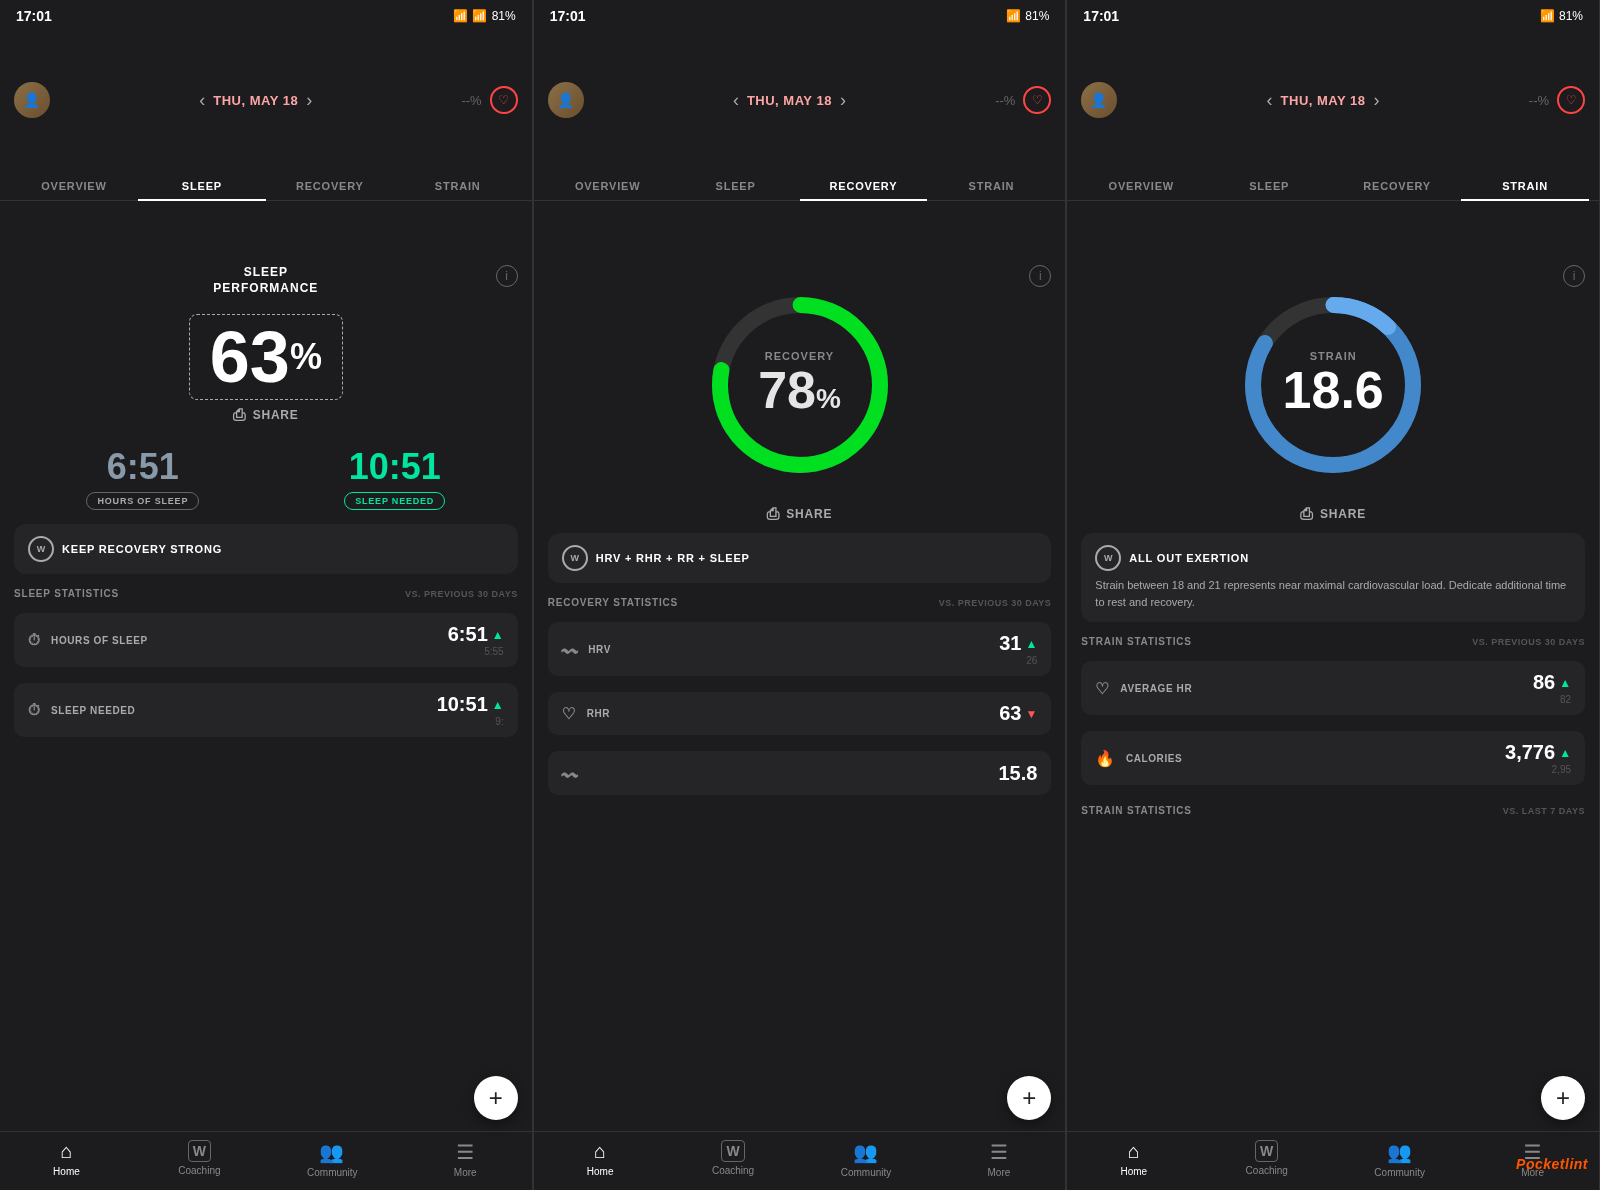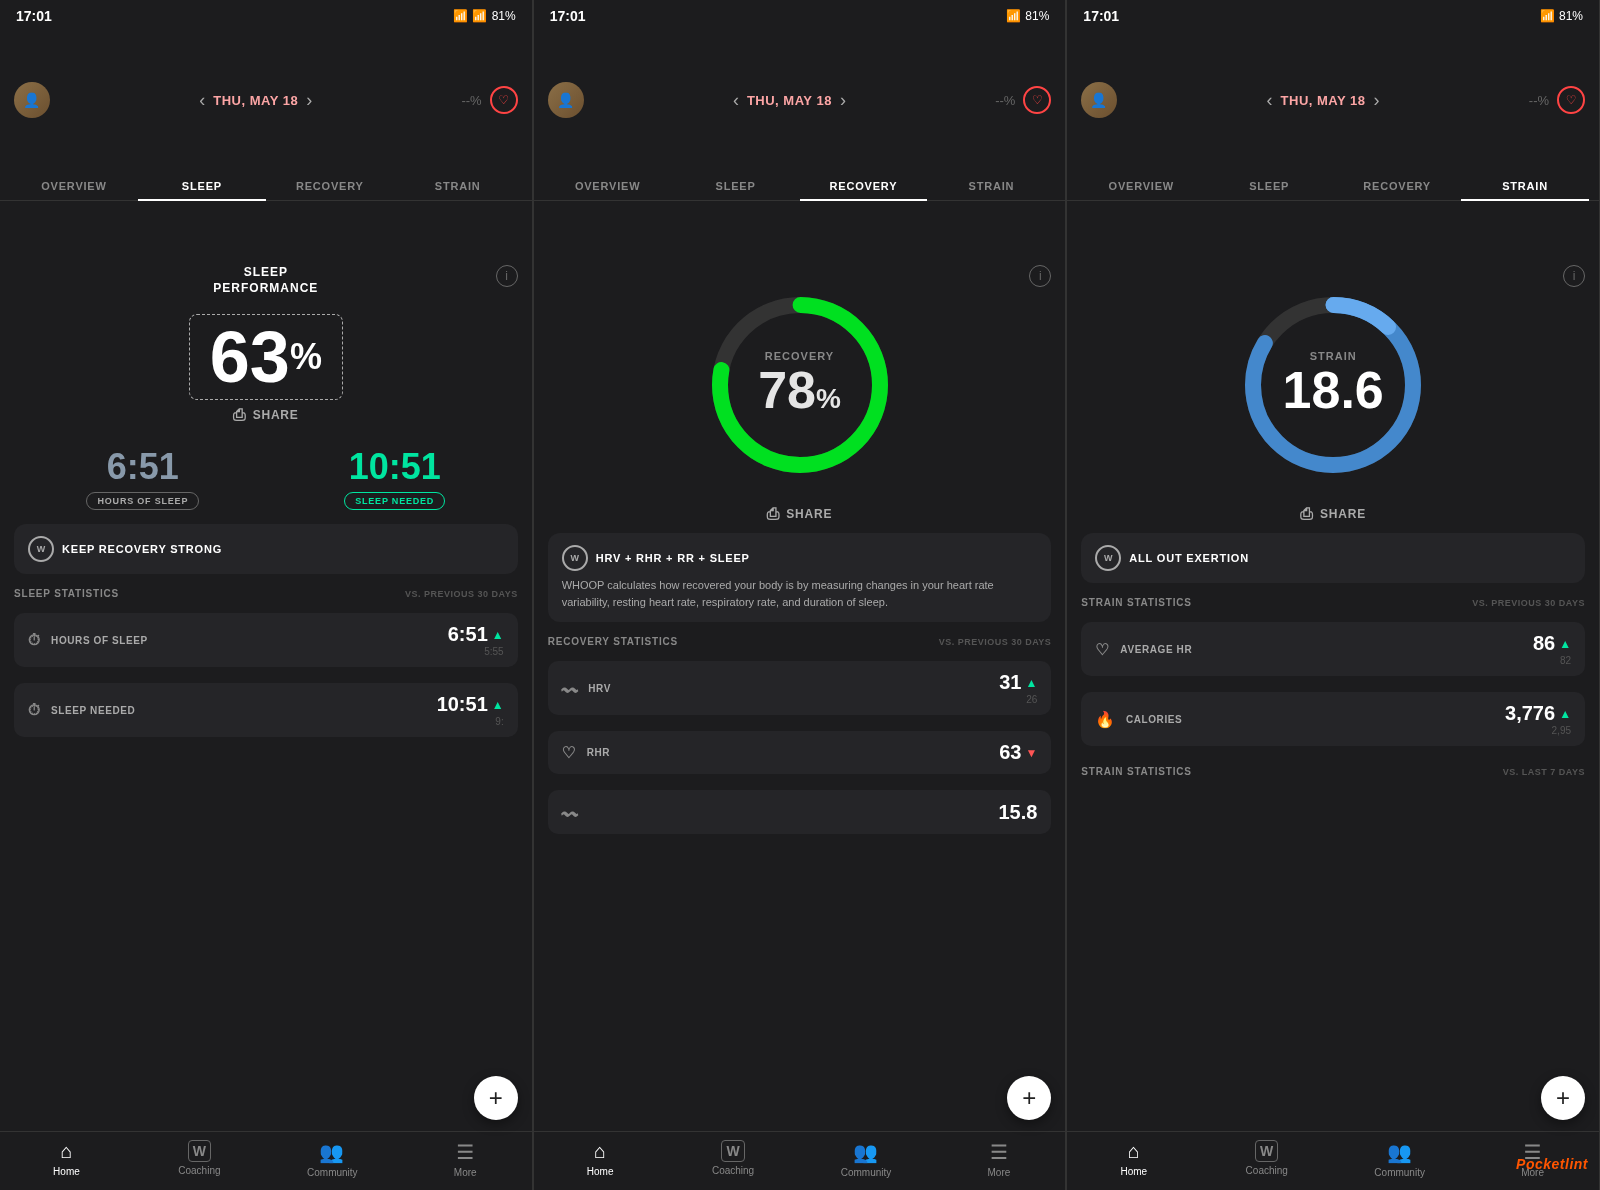--- a/index.html
+++ b/index.html
@@ -635,21 +635,20 @@
         <span class="share-icon">⎙</span>
         <span>SHARE</span>
       </div>
     </div>
 
     <div class="coach-card">
       <div class="coach-header">
         <div class="whoop-logo">W</div>
         <span class="coach-title">HRV + RHR + RR + SLEEP</span>
       </div>
-      <div class="coach-body">WHOOP calculates how recovered your body is by measuring changes in your heart rate variability, resting heart rate, respiratory rate, and duration of sleep.</div>
     </div>
 
     <div class="stats-header">
       <span class="stats-label">RECOVERY STATISTICS</span>
       <span class="stats-vs">VS. PREVIOUS 30 DAYS</span>
     </div>
 
     <div class="stat-row">
       <div class="stat-row-left">
         <span class="stat-icon">〰</span>
@@ -769,20 +768,21 @@
         <span class="share-icon">⎙</span>
         <span>SHARE</span>
       </div>
     </div>
 
     <div class="coach-card">
       <div class="coach-header">
         <div class="whoop-logo">W</div>
         <span class="coach-title">ALL OUT EXERTION</span>
       </div>
+      <div class="coach-body">Strain between 18 and 21 represents near maximal cardiovascular load. Dedicate additional time to rest and recovery.</div>
     </div>
 
     <div class="stats-header">
       <span class="stats-label">STRAIN STATISTICS</span>
       <span class="stats-vs">VS. PREVIOUS 30 DAYS</span>
     </div>
 
     <div class="stat-row">
       <div class="stat-row-left">
         <span class="stat-icon">♡</span>

